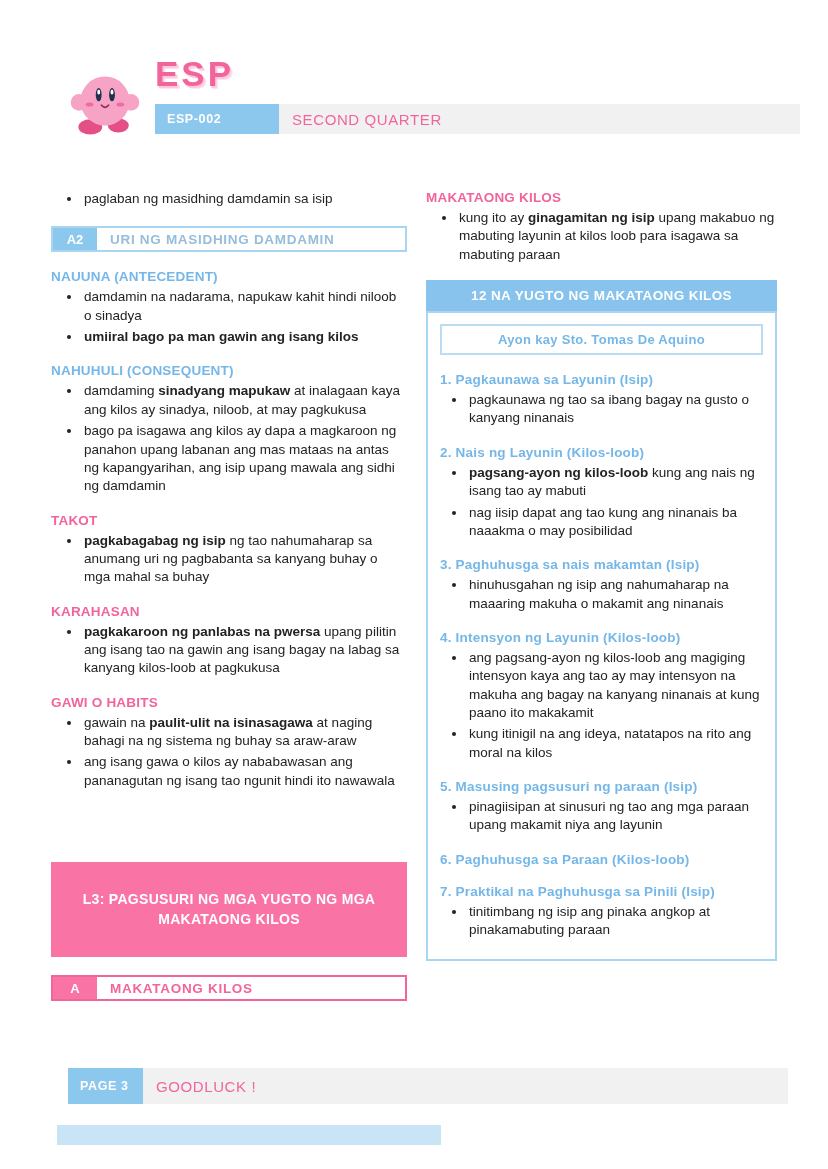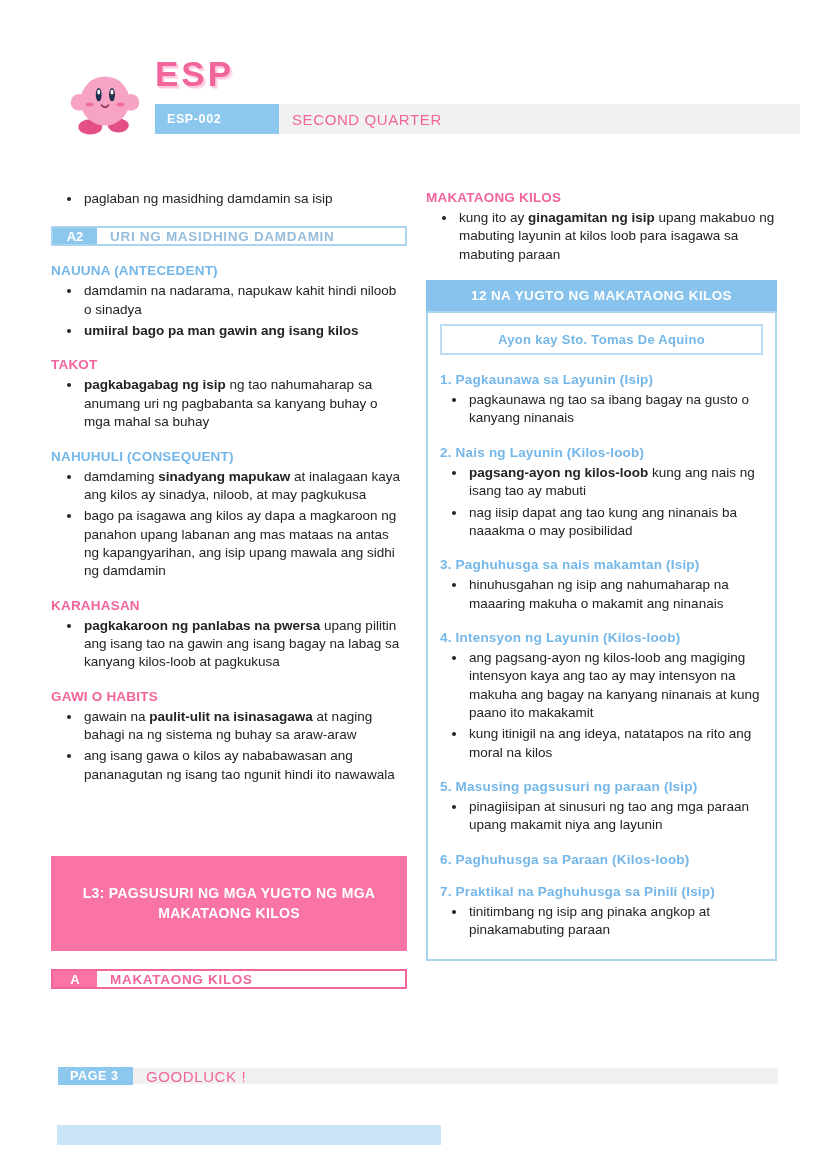--- a/index.html
+++ b/index.html
@@ -45,21 +45,21 @@
   .bullets { list-style:disc; padding-left:31px; font-size:13.5px; line-height:1.36; }
   .bullets li { margin-bottom:3px; padding-left:2px; }
 
   .section { margin-top:17px; }
   #right-sections > .section:first-child { margin-top:0; }
   .section-heading { font-weight:bold; font-size:13.5px; margin-bottom:4px; letter-spacing:0.2px; }
   .section-heading.pink { color:var(--pink, #f2659c); }
   .section-heading.blue { color:var(--blue-text, #74b7e8); }
 
   
-  .label-box { display:flex; margin-top:18px; height:20px; border:2px solid; }
+  .label-box { display:flex; margin-top:18px; height:26px; border:2px solid; }
   .label-box.blue { border-color:var(--blue-border, #aad5f1); }
   .label-box.pink { border-color:var(--pink, #f2659c); }
   .box-badge {
     flex:none; width:44px; display:flex; align-items:center; justify-content:center;
     color:#fff; font-weight:bold; font-size:13px;
   }
   .label-box.blue .box-badge { background:var(--blue-badge, #8cc7ee); }
   .label-box.pink .box-badge { background:var(--pink-banner, #f973a4); }
   .box-title { display:flex; align-items:center; padding:0 13px; font-weight:bold; font-size:13.5px; letter-spacing:0.7px; }
   .label-box.blue .box-title { color:#96bddb; }
@@ -79,21 +79,21 @@
   
   .yugto-box { border:2px solid var(--blue-border, #aad5f1); padding:11px 12px 16px; }
   .yugto-sub {
     border:2px solid #bcdcf4; color:var(--blue-text, #74b7e8); font-weight:bold;
     text-align:center; font-size:13px; padding:6px 4px; letter-spacing:0.3px;
   }
   #yugto-sections .bullets { padding-left:27px; }
 
   
   .footer-bar {
-    position:absolute; left:58px; top:1068px; width:720px; height:16px;
+    position:absolute; left:68px; top:1068px; width:720px; height:36px;
     background:var(--bar-gray, #f1f1f2); display:flex; align-items:center;
   }
   .bottom-strip {
     position:absolute; left:57px; top:1125px; width:384px; height:20px;
     background:#c9e4f7;
   }
 </style>
 </head>
 <body>
 
@@ -139,30 +139,30 @@
 
       <div id="left-sections">
           <div class="section">
             <div class="section-heading blue">NAUUNA (ANTECEDENT)</div>
             <ul class="bullets">
               <li><span>damdamin na nadarama, napukaw kahit hindi niloob o sinadya</span></li>
               <li><b>umiiral bago pa man gawin ang isang kilos</b></li>
             </ul>
           </div>
           <div class="section">
-            <div class="section-heading pink">TAKOT</div>
-            <ul class="bullets">
-              <li><b>pagkabagabag ng isip</b><span> ng tao nahumaharap sa anumang uri ng pagbabanta sa kanyang buhay o mga mahal sa buhay</span></li>
-            </ul>
-          </div>
-          <div class="section">
             <div class="section-heading blue">NAHUHULI (CONSEQUENT)</div>
             <ul class="bullets">
               <li><span>damdaming </span><b>sinadyang mapukaw</b><span> at inalagaan kaya ang kilos ay sinadya, niloob, at may pagkukusa</span></li>
               <li><span>bago pa isagawa ang kilos ay dapa a magkaroon ng panahon upang labanan ang mas mataas na antas ng kapangyarihan, ang isip upang mawala ang sidhi ng damdamin</span></li>
+            </ul>
+          </div>
+          <div class="section">
+            <div class="section-heading pink">TAKOT</div>
+            <ul class="bullets">
+              <li><b>pagkabagabag ng isip</b><span> ng tao nahumaharap sa anumang uri ng pagbabanta sa kanyang buhay o mga mahal sa buhay</span></li>
             </ul>
           </div>
           <div class="section">
             <div class="section-heading pink">KARAHASAN</div>
             <ul class="bullets">
               <li><b>pagkakaroon ng panlabas na pwersa</b><span> upang pilitin ang isang tao na gawin ang isang bagay na labag sa kanyang kilos-loob at pagkukusa</span></li>
             </ul>
           </div>
           <div class="section">
             <div class="section-heading pink">GAWI O HABITS</div>

